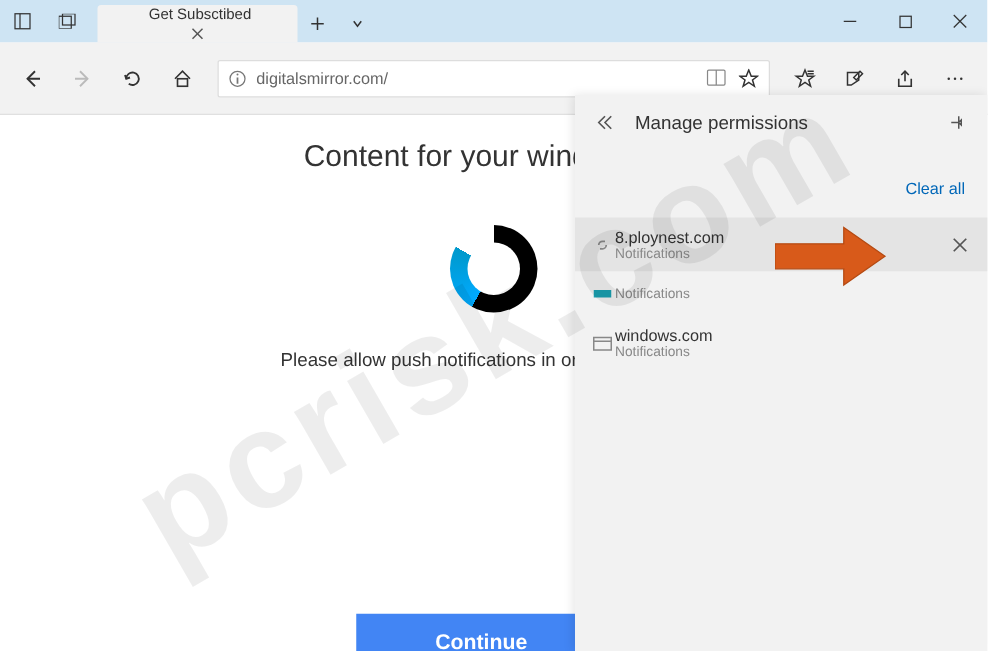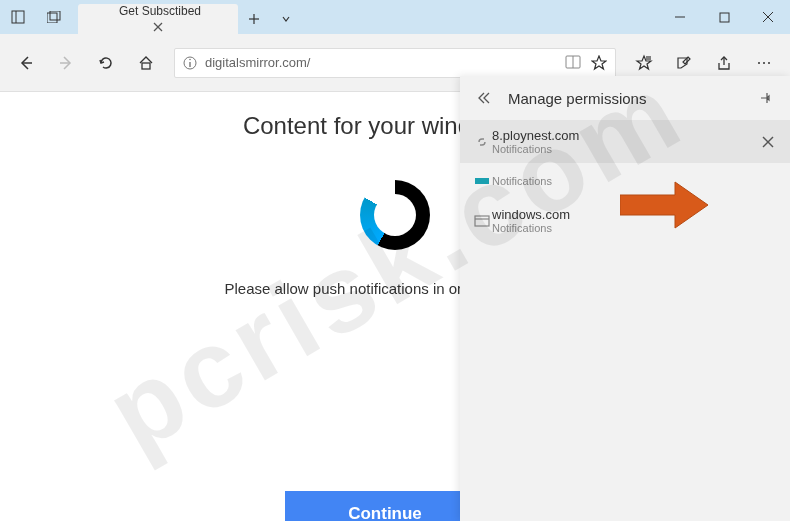--- a/index.html
+++ b/index.html
@@ -204,20 +204,23 @@
           <polyline points="13,2 8,7 13,12" fill="none" stroke="#555" stroke-width="1.3"></polyline>
         </svg>
     </span>
     <span class="panel-title">Manage permissions</span>
     <span class="panel-pin">
       <svg width="16" height="16" viewBox="0 0 16 16">
           <path d="M 3 8 L 9 8 L 11 6 L 11 10 L 9 8 M 9 8 L 9 3 L 9 13" fill="none" stroke="#555" stroke-width="1.2"></path>
         </svg>
     </span>
   </div>
+  <div class="panel-clear">
+    <span>Clear all</span>
+  </div>
 
   <div class="perm-item hl">
     <span class="perm-icon">
       <svg width="18" height="18" viewBox="0 0 18 18">
           <path d="M 6 9 A 3 3 0 0 1 9 6 L 11 6 M 12 9 A 3 3 0 0 1 9 12 L 7 12" fill="none" stroke="#888" stroke-width="1.4"></path>
         </svg>
     </span>
     <div class="perm-text">
       <div class="perm-domain">8.ploynest.com</div>
       <div class="perm-sub">Notifications</div>

